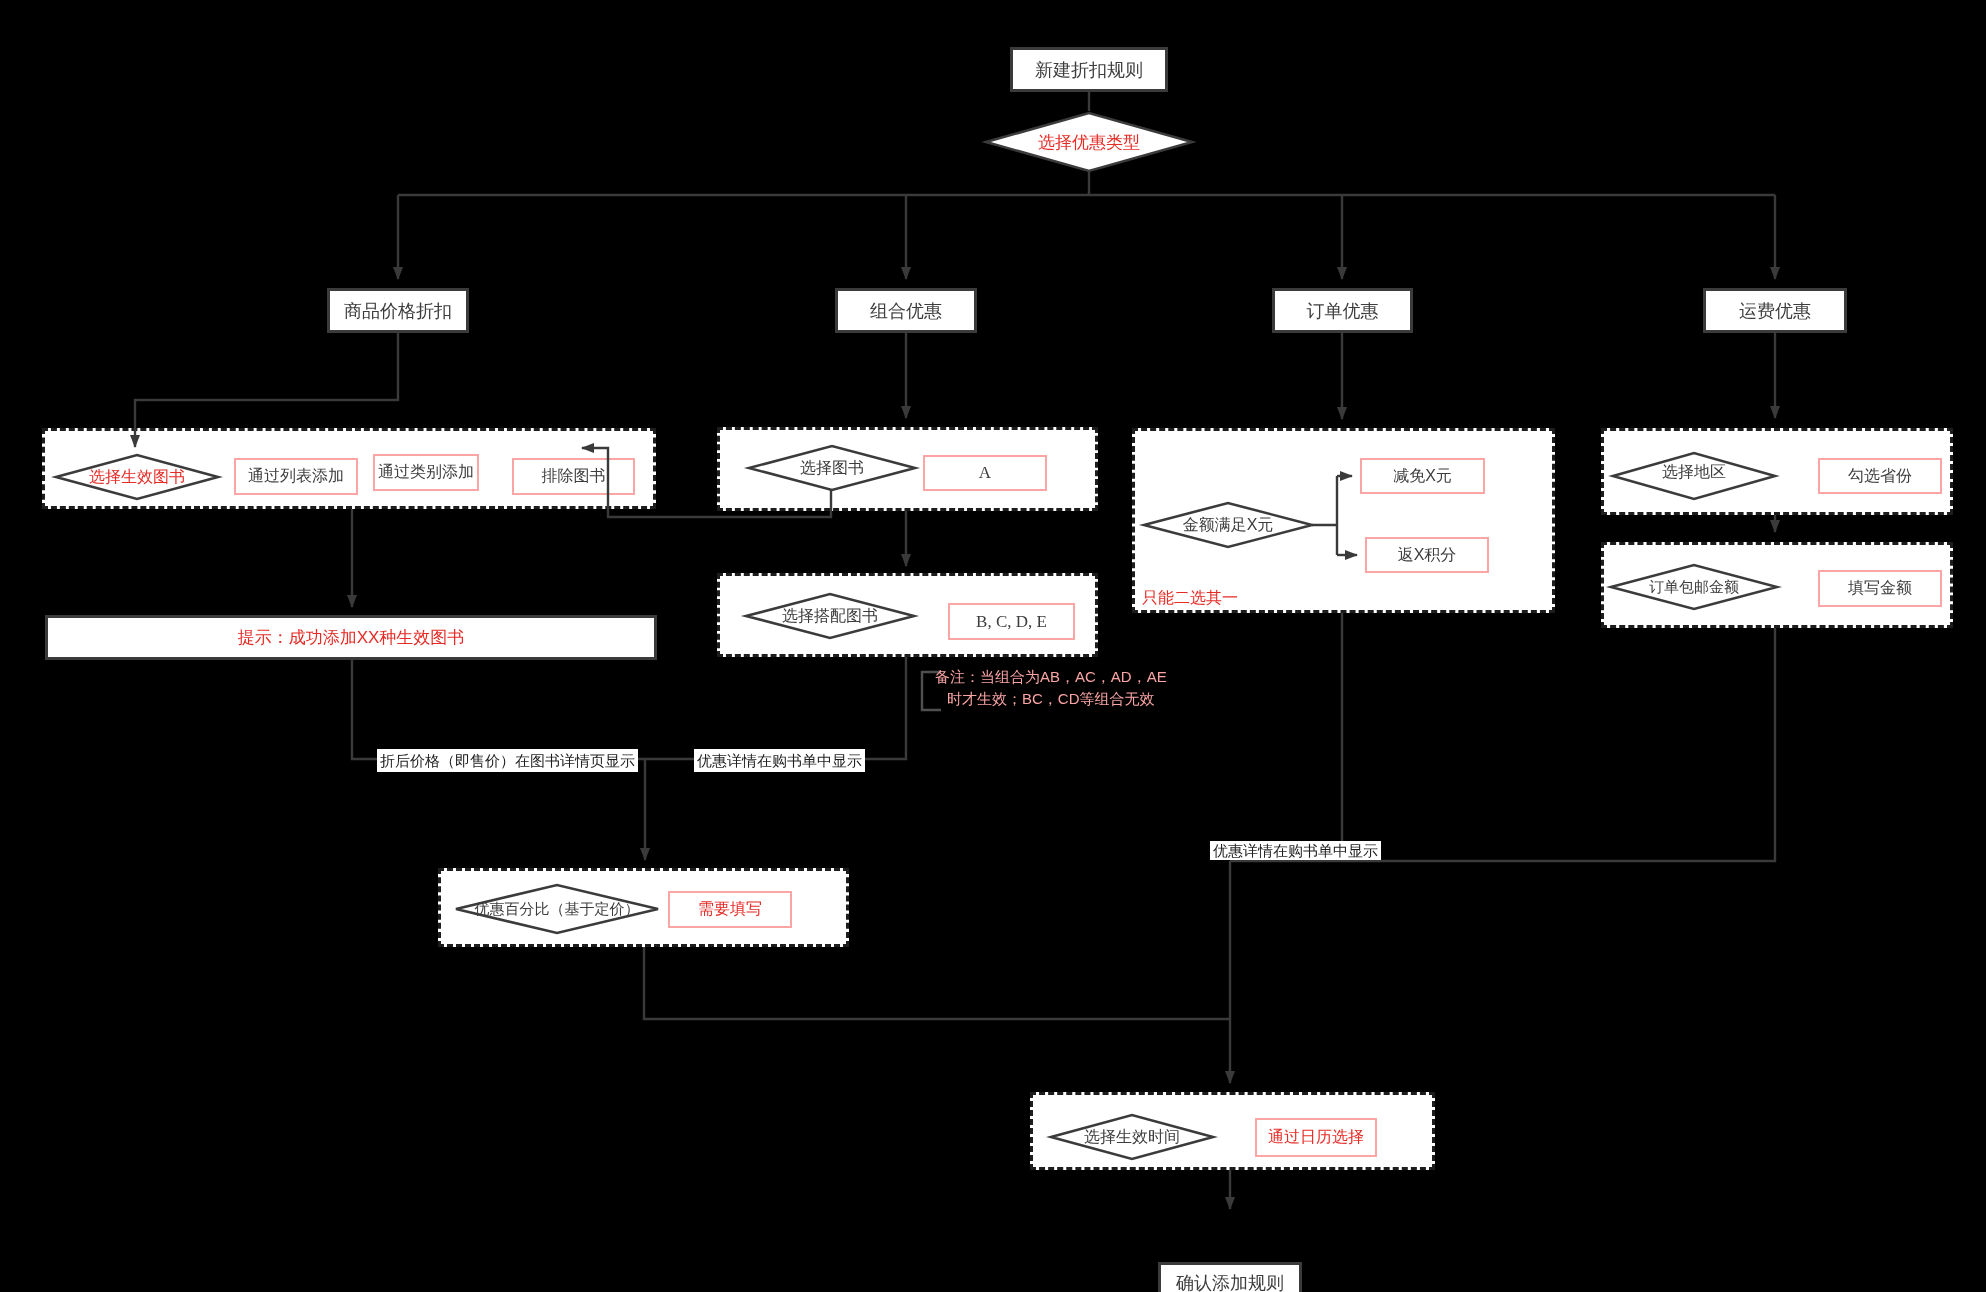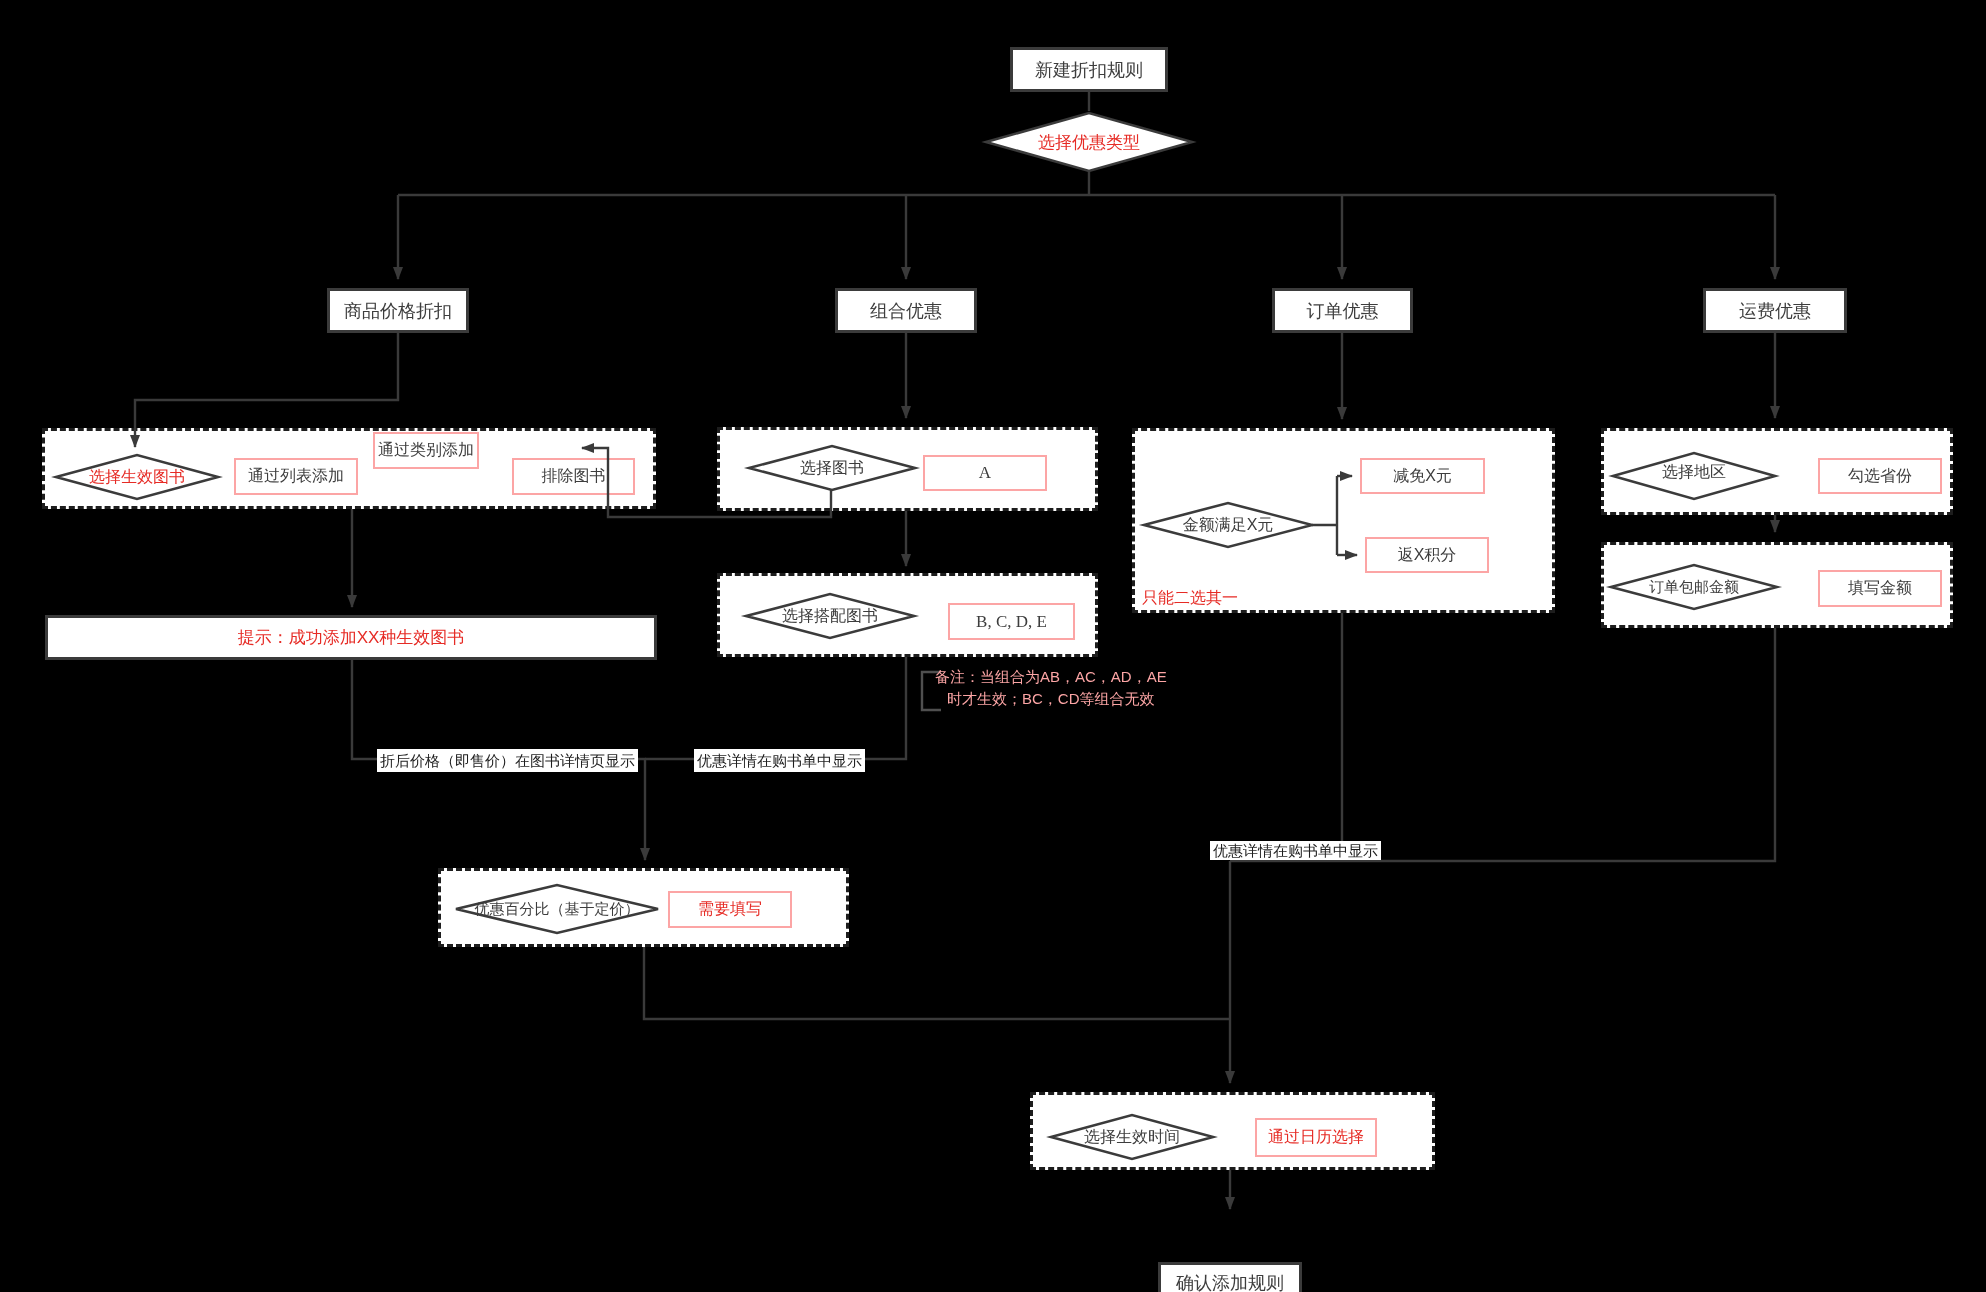--- a/index.html
+++ b/index.html
@@ -53,21 +53,21 @@
   <div class="node red" style="left:45px;top:615px;width:612px;height:45px;font-size:17px;">
       <span>提示：成功添加XX种生效图书</span>
     </div>
   <div class="node" style="left:1158px;top:1262px;width:144px;height:42px;">
       <span>确认添加规则</span>
     </div>
 
   <div class="ibox" style="left:234px;top:458px;width:124px;height:37px;">
       <span>通过列表添加</span>
     </div>
-  <div class="ibox" style="left:373px;top:432px;width:106px;height:37px;align-items:center;">
+  <div class="ibox" style="left:373px;top:454px;width:106px;height:37px;align-items:center;">
       <span>通过类别添加</span>
     </div>
   <div class="ibox" style="left:512px;top:458px;width:123px;height:37px;">
       <span>排除图书</span>
     </div>
   <div class="ibox serif" style="left:923px;top:455px;width:124px;height:36px;">
       <span>A</span>
     </div>
   <div class="ibox serif" style="left:948px;top:603px;width:127px;height:37px;">
       <span>B, C, D, E</span>

